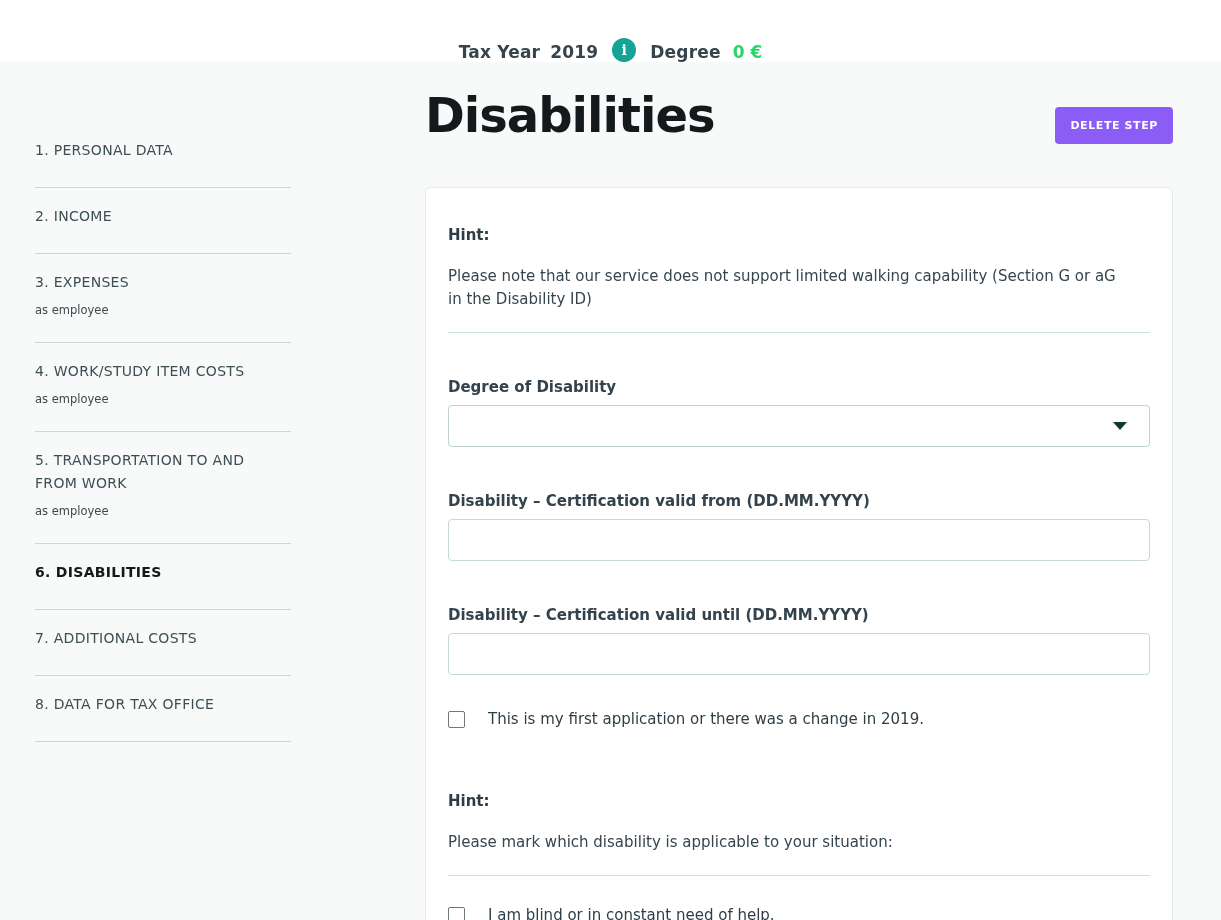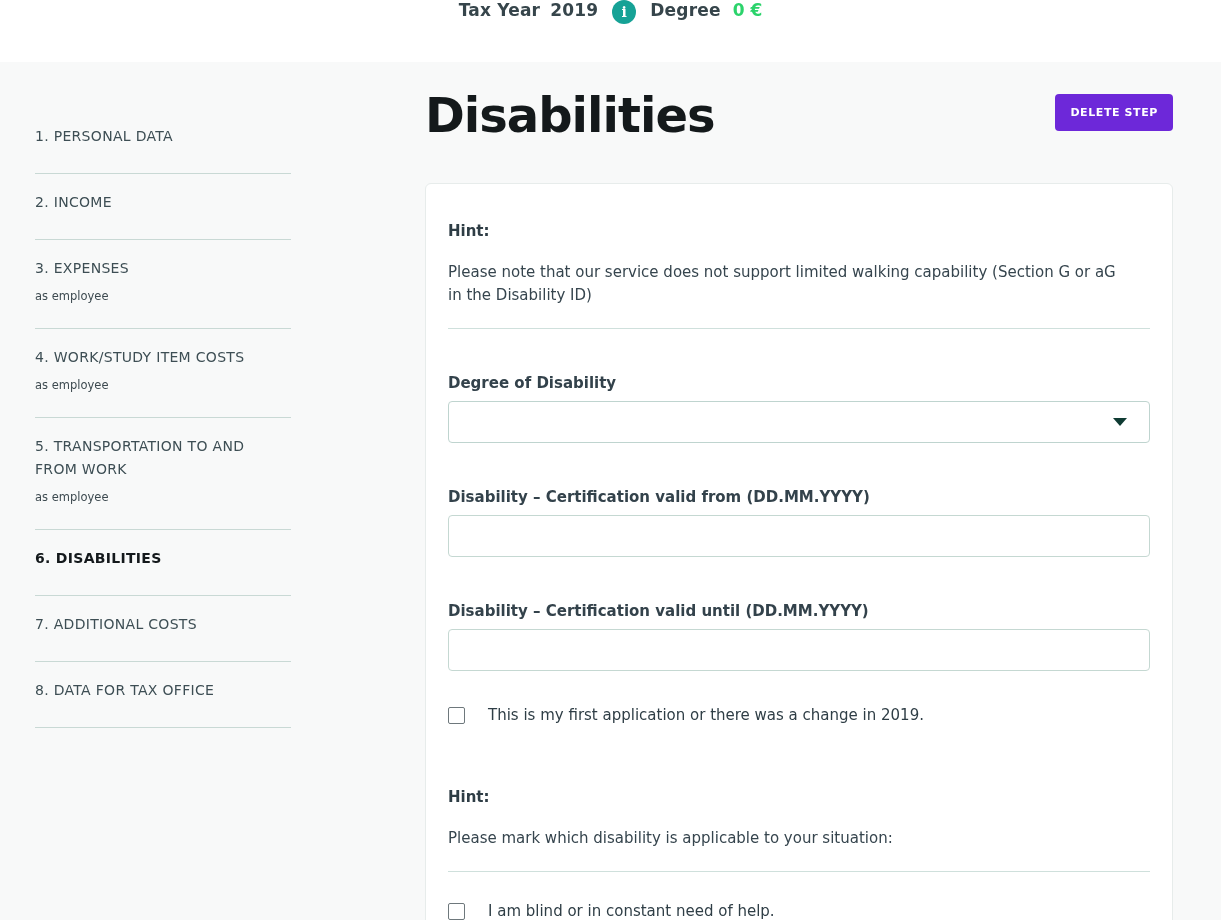--- a/index.html
+++ b/index.html
@@ -7,21 +7,21 @@
   body {
     font-family: "DejaVu Sans", "Liberation Sans", sans-serif;
     background: #f8f9f9;
   }
 
   
   .header {
     height: 62px;
     background: #ffffff;
     display: flex;
-    align-items: flex-start;
+    align-items: flex-end;
     justify-content: center;
     gap: 10px;
   }
   .header .h-text {
     font-size: 17px;
     font-weight: bold;
     color: #36454b;
     letter-spacing: 0.2px;
   }
   .info-icon {
@@ -48,21 +48,21 @@
   .page {
     position: relative;
     height: 858px;
     background: #f8f9f9;
   }
 
   
   .sidebar {
     position: absolute;
     left: 35px;
-    top: 46px;
+    top: 60px;
     width: 256px;
   }
   .side-item {
     padding: 17px 0 25px 0;
     border-bottom: 1px solid #c9d9d5;
     cursor: pointer;
   }
   .side-item .s-label {
     font-size: 14px;
     font-weight: normal;
@@ -95,22 +95,22 @@
     justify-content: space-between;
   }
   .page-title {
     font-size: 48px;
     font-weight: bold;
     color: #14191b;
     letter-spacing: -1px;
     line-height: 50px;
   }
   .delete-btn {
-    margin-top: 4px;
-    background: #6d28d9;
+    margin-top: 17px;
+    background: #8b5cf6;
     color: #ffffff;
     border: none;
     border-radius: 4px;
     font-family: inherit;
     font-size: 11px;
     font-weight: bold;
     letter-spacing: 0.6px;
     padding: 12px 15px;
     cursor: pointer;
   }

